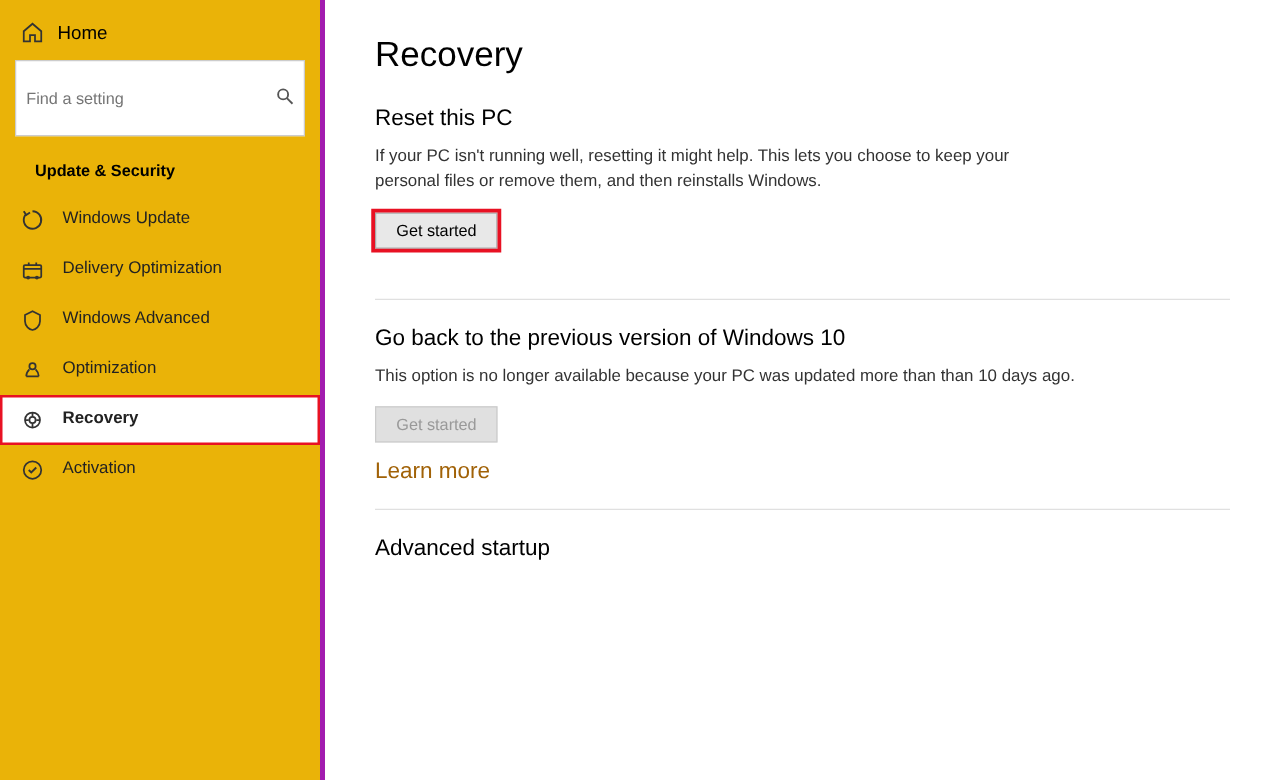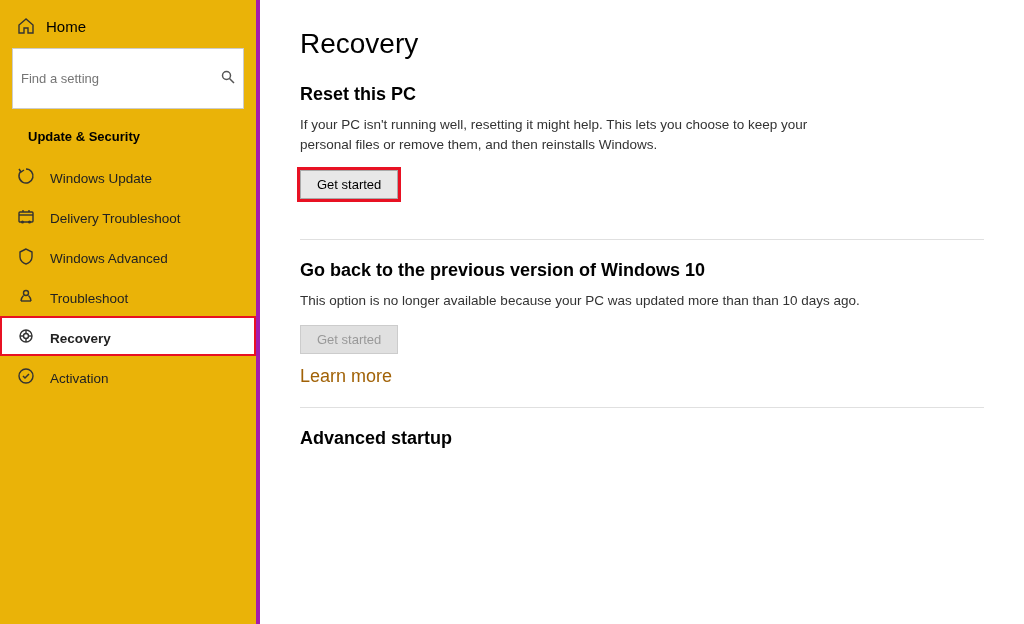--- a/index.html
+++ b/index.html
@@ -56,21 +56,21 @@
 
     .sidebar-section-title {
       padding: 8px 16px 12px 28px;
       font-size: 13px;
       font-weight: 700;
       color: #000;
     }
 
     .sidebar-item {
       display: flex;
-      align-items: flex-end;
+      align-items: flex-start;
       padding: 10px 16px;
       gap: 14px;
       font-size: 13.5px;
       cursor: pointer;
       color: #222;
       position: relative;
     }
     .sidebar-item.active {
       background: #fff;
       outline: 2px solid #e81123;
@@ -97,21 +97,21 @@
 
     .main-title {
       font-size: 28px;
       font-weight: 300;
       color: #000;
       margin-bottom: 24px;
     }
 
     .section-title {
       font-size: 18px;
-      font-weight: 700;
+      font-weight: 400;
       color: #000;
       margin-bottom: 10px;
     }
 
     .section-desc {
       font-size: 13.5px;
       color: #333;
       line-height: 1.5;
       margin-bottom: 14px;
       max-width: 560px;
@@ -194,21 +194,21 @@
     <span class="icon-svg">
       <svg width="18" height="18" viewBox="0 0 18 18" fill="none">
         <rect x="2" y="5" width="14" height="10" rx="1" stroke="#333" stroke-width="1.4" fill="none"></rect>
         <path d="M2 8h14" stroke="#333" stroke-width="1.4"></path>
         <line x1="6" y1="5" x2="6" y2="3" stroke="#333" stroke-width="1.4"></line>
         <line x1="12" y1="5" x2="12" y2="3" stroke="#333" stroke-width="1.4"></line>
         <circle cx="5.5" cy="15" r="1.5" fill="#333"></circle>
         <circle cx="12.5" cy="15" r="1.5" fill="#333"></circle>
       </svg>
     </span>
-    <span>Delivery Troubleshoot</span>
+    <span>Delivery Optimization</span>
   </div>
 
   <div class="sidebar-item">
     <span class="icon-svg">
       <svg width="18" height="18" viewBox="0 0 18 18" fill="none">
         <path d="M9 2L3 5v5c0 4 3.5 6.5 6 7 2.5-.5 6-3 6-7V5L9 2z" stroke="#333" stroke-width="1.4" fill="none"></path>
       </svg>
     </span>
     <span>Windows Advanced</span>
   </div>
@@ -216,21 +216,21 @@
 
   <div class="sidebar-item">
     <span class="icon-svg">
       <svg width="18" height="18" viewBox="0 0 18 18" fill="none">
         <circle cx="9" cy="6" r="2.5" stroke="#333" stroke-width="1.4" fill="none"></circle>
         <path d="M6.5 8.5C5 10 4 12 4 14" stroke="#333" stroke-width="1.4" fill="none"></path>
         <path d="M11.5 8.5C13 10 14 12 14 14" stroke="#333" stroke-width="1.4" fill="none"></path>
         <line x1="4" y1="14" x2="14" y2="14" stroke="#333" stroke-width="1.4"></line>
       </svg>
     </span>
-    <span>Troubleshoot</span>
+    <span>Optimization</span>
   </div>
 
   <div class="sidebar-item active">
     <span class="icon-svg">
       <svg width="18" height="18" viewBox="0 0 18 18" fill="none">
         <circle cx="9" cy="9" r="6" stroke="#333" stroke-width="1.4" fill="none"></circle>
         <circle cx="9" cy="9" r="2.5" stroke="#333" stroke-width="1.4" fill="none"></circle>
         <line x1="9" y1="3" x2="9" y2="6" stroke="#333" stroke-width="1.4"></line>
         <line x1="9" y1="12" x2="9" y2="15" stroke="#333" stroke-width="1.4"></line>
         <line x1="3" y1="9" x2="6" y2="9" stroke="#333" stroke-width="1.4"></line>

